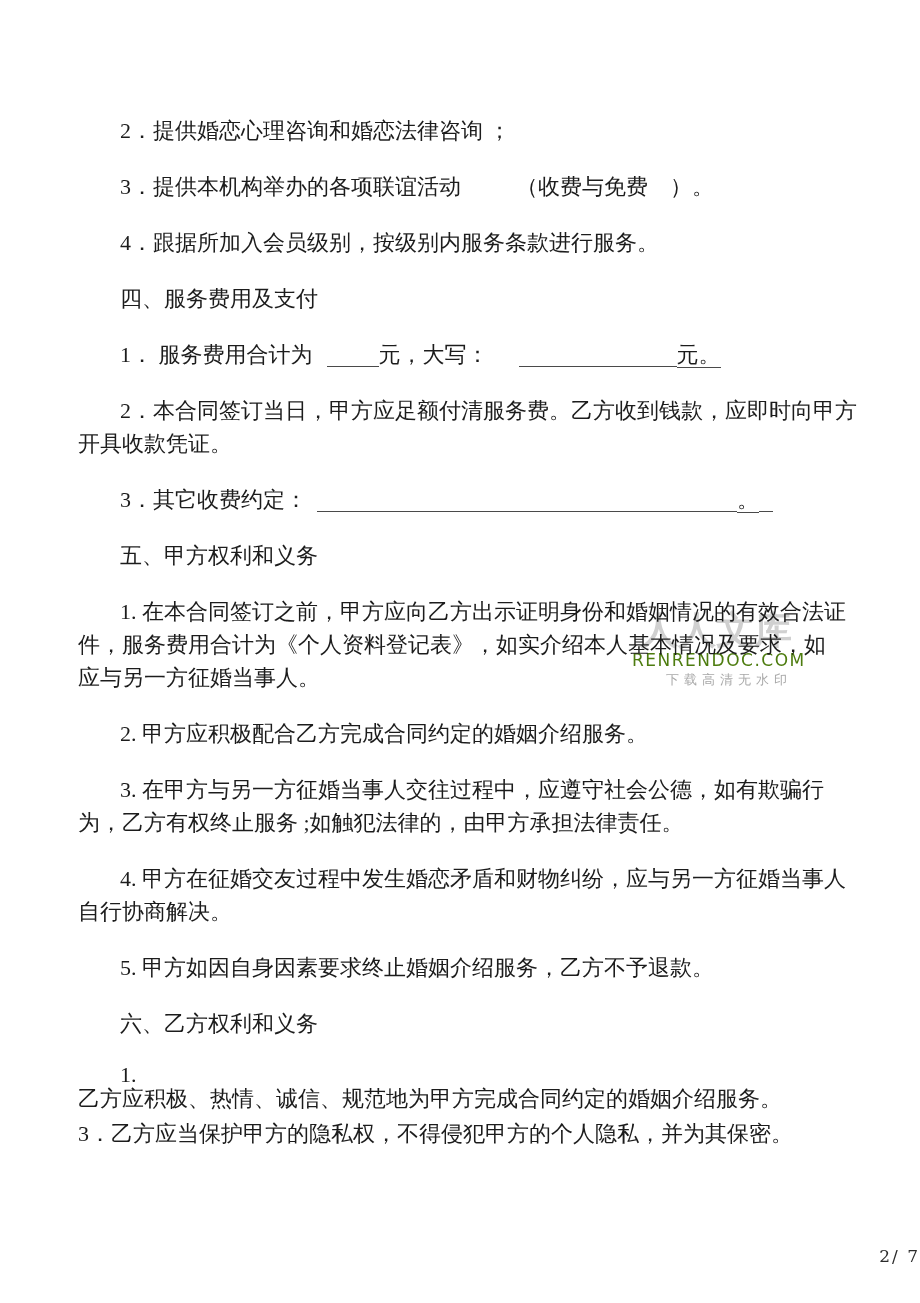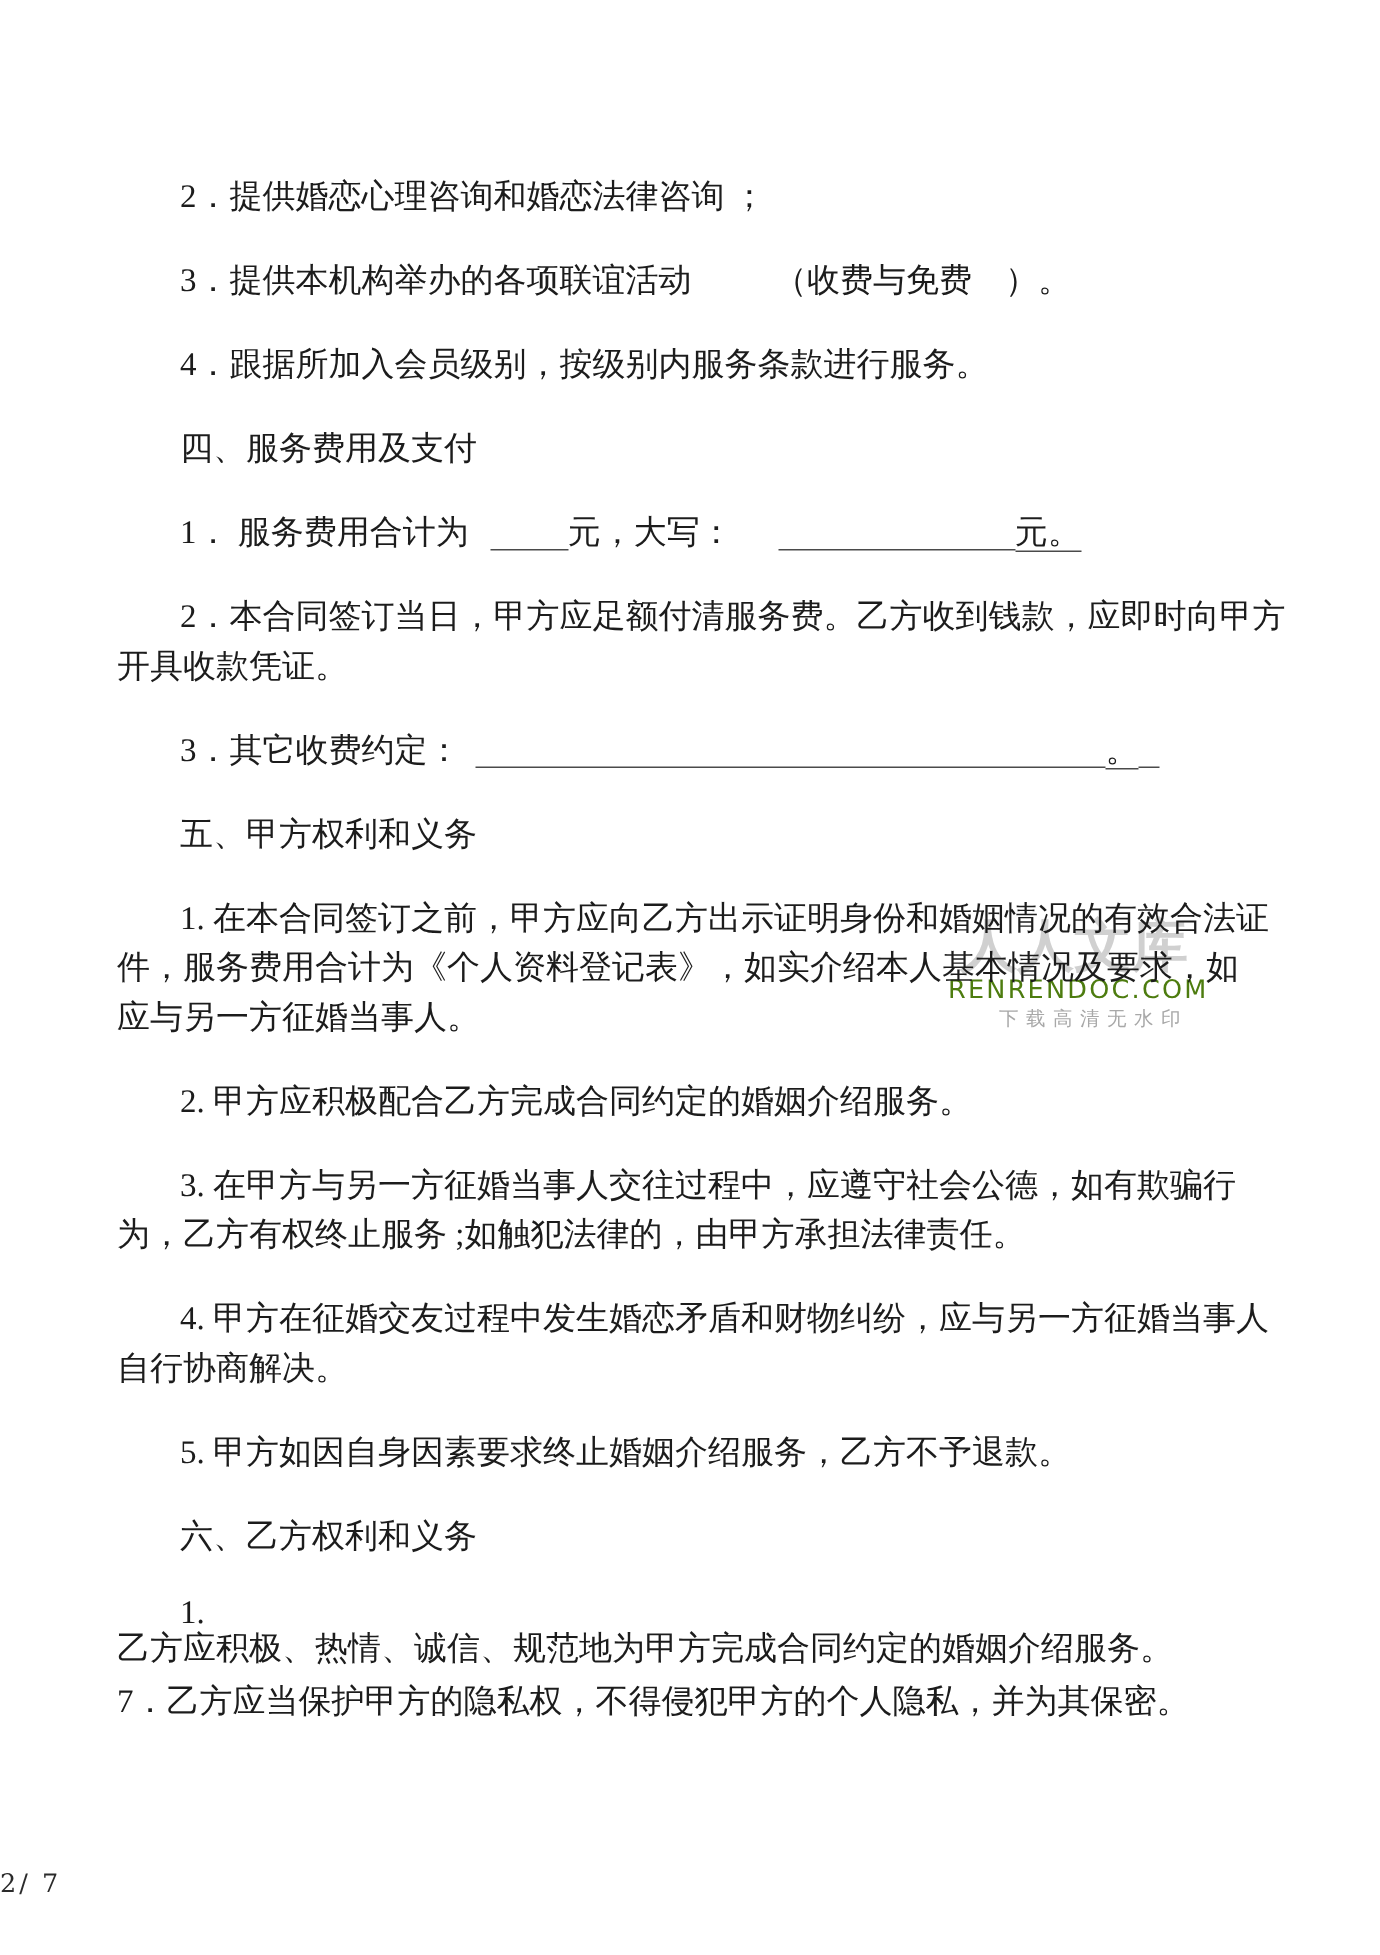--- a/index.html
+++ b/index.html
@@ -65,21 +65,21 @@
     line-height: 15px;
     letter-spacing: 5px;
     color: #a8a8a8;
     white-space: nowrap;
   }
   .footer {
     position: absolute;
     left: 0;
     width: 920px;
     top: 1246px;
-    text-align: left;
+    text-align: right;
     font-size: 17px;
     letter-spacing: 2px;
     color: #2b2b2b;
     z-index: 1;
   }
 </style>
 </head>
 <body>
 
 <div class="page">
@@ -136,19 +136,19 @@
         <div class="line indent"><span>5. 甲方如因自身因素要求终止婚姻介绍服务，乙方不予退款。</span></div>
       </div>
       <div class="para">
         <div class="line indent"><span>六、乙方权利和义务</span></div>
       </div>
       <div class="para compact">
         <div class="line indent"><span>1.</span></div>
         <div class="line"><span>乙方应积极、热情、诚信、规范地为甲方完成合同约定的婚姻介绍服务。</span></div>
       </div>
       <div class="para">
-        <div class="line"><span>7．乙方应当保护甲方的隐私权，不得侵犯甲方的个人隐私，并为其保密。</span></div>
+        <div class="line"><span>3．乙方应当保护甲方的隐私权，不得侵犯甲方的个人隐私，并为其保密。</span></div>
       </div>
     </div>
 
   <div class="footer">2/ 7</div>
 
 </div>
 
 </body></html>

